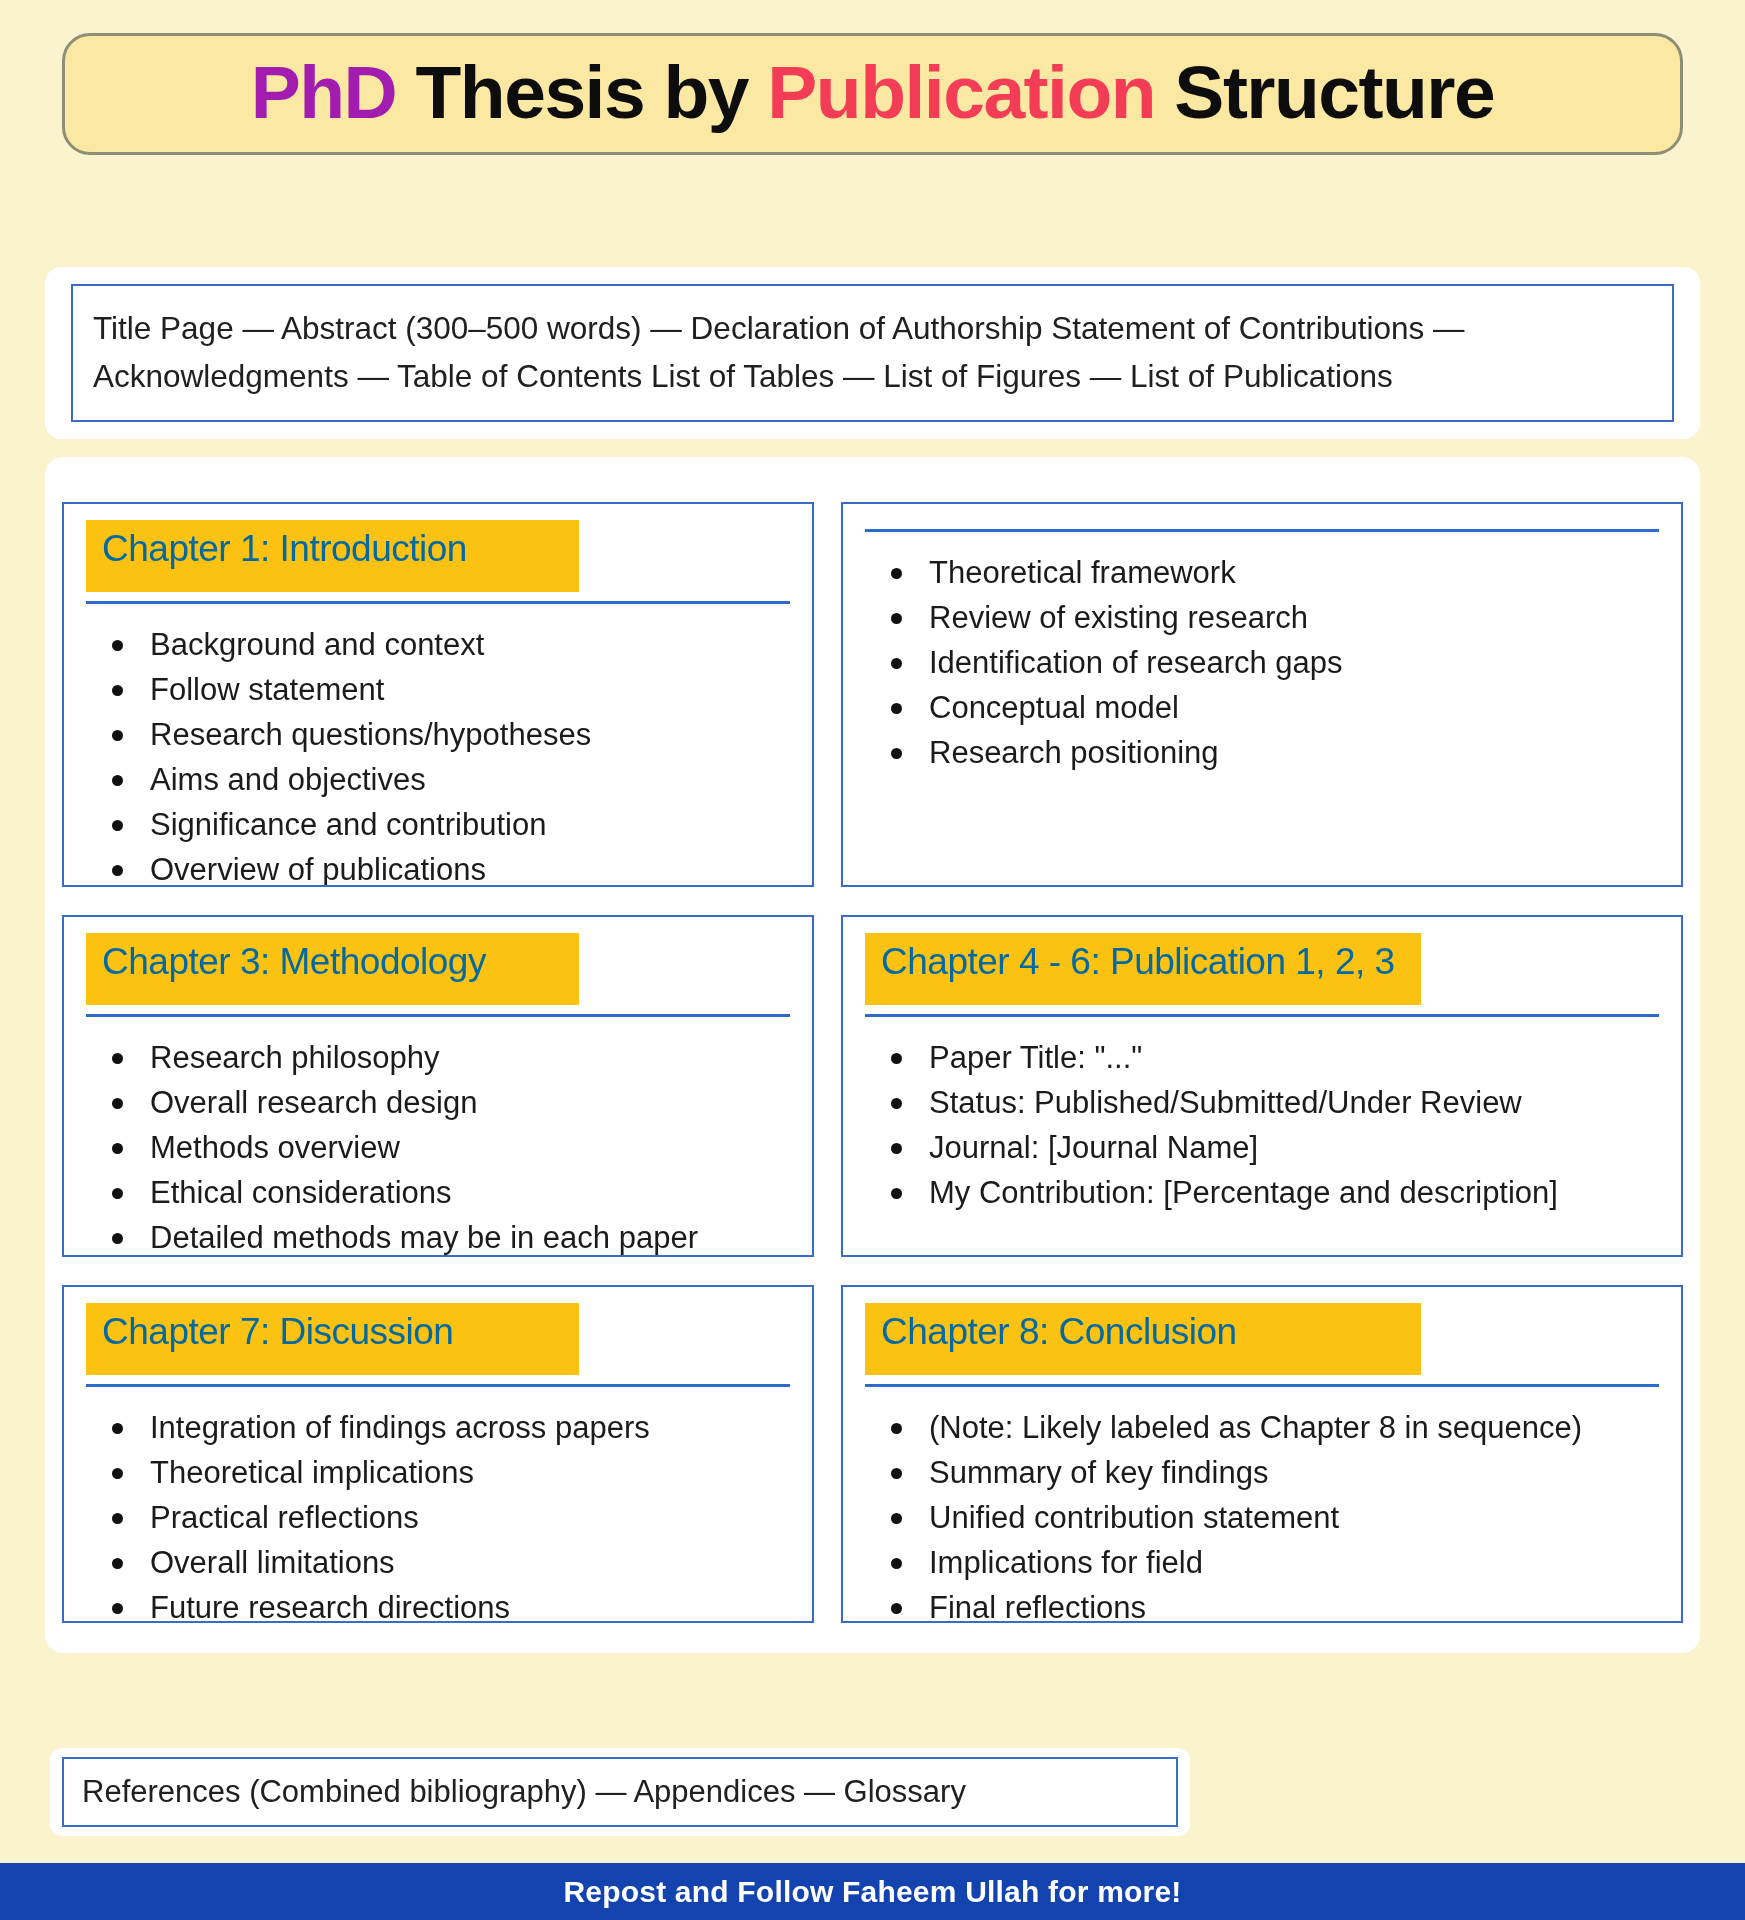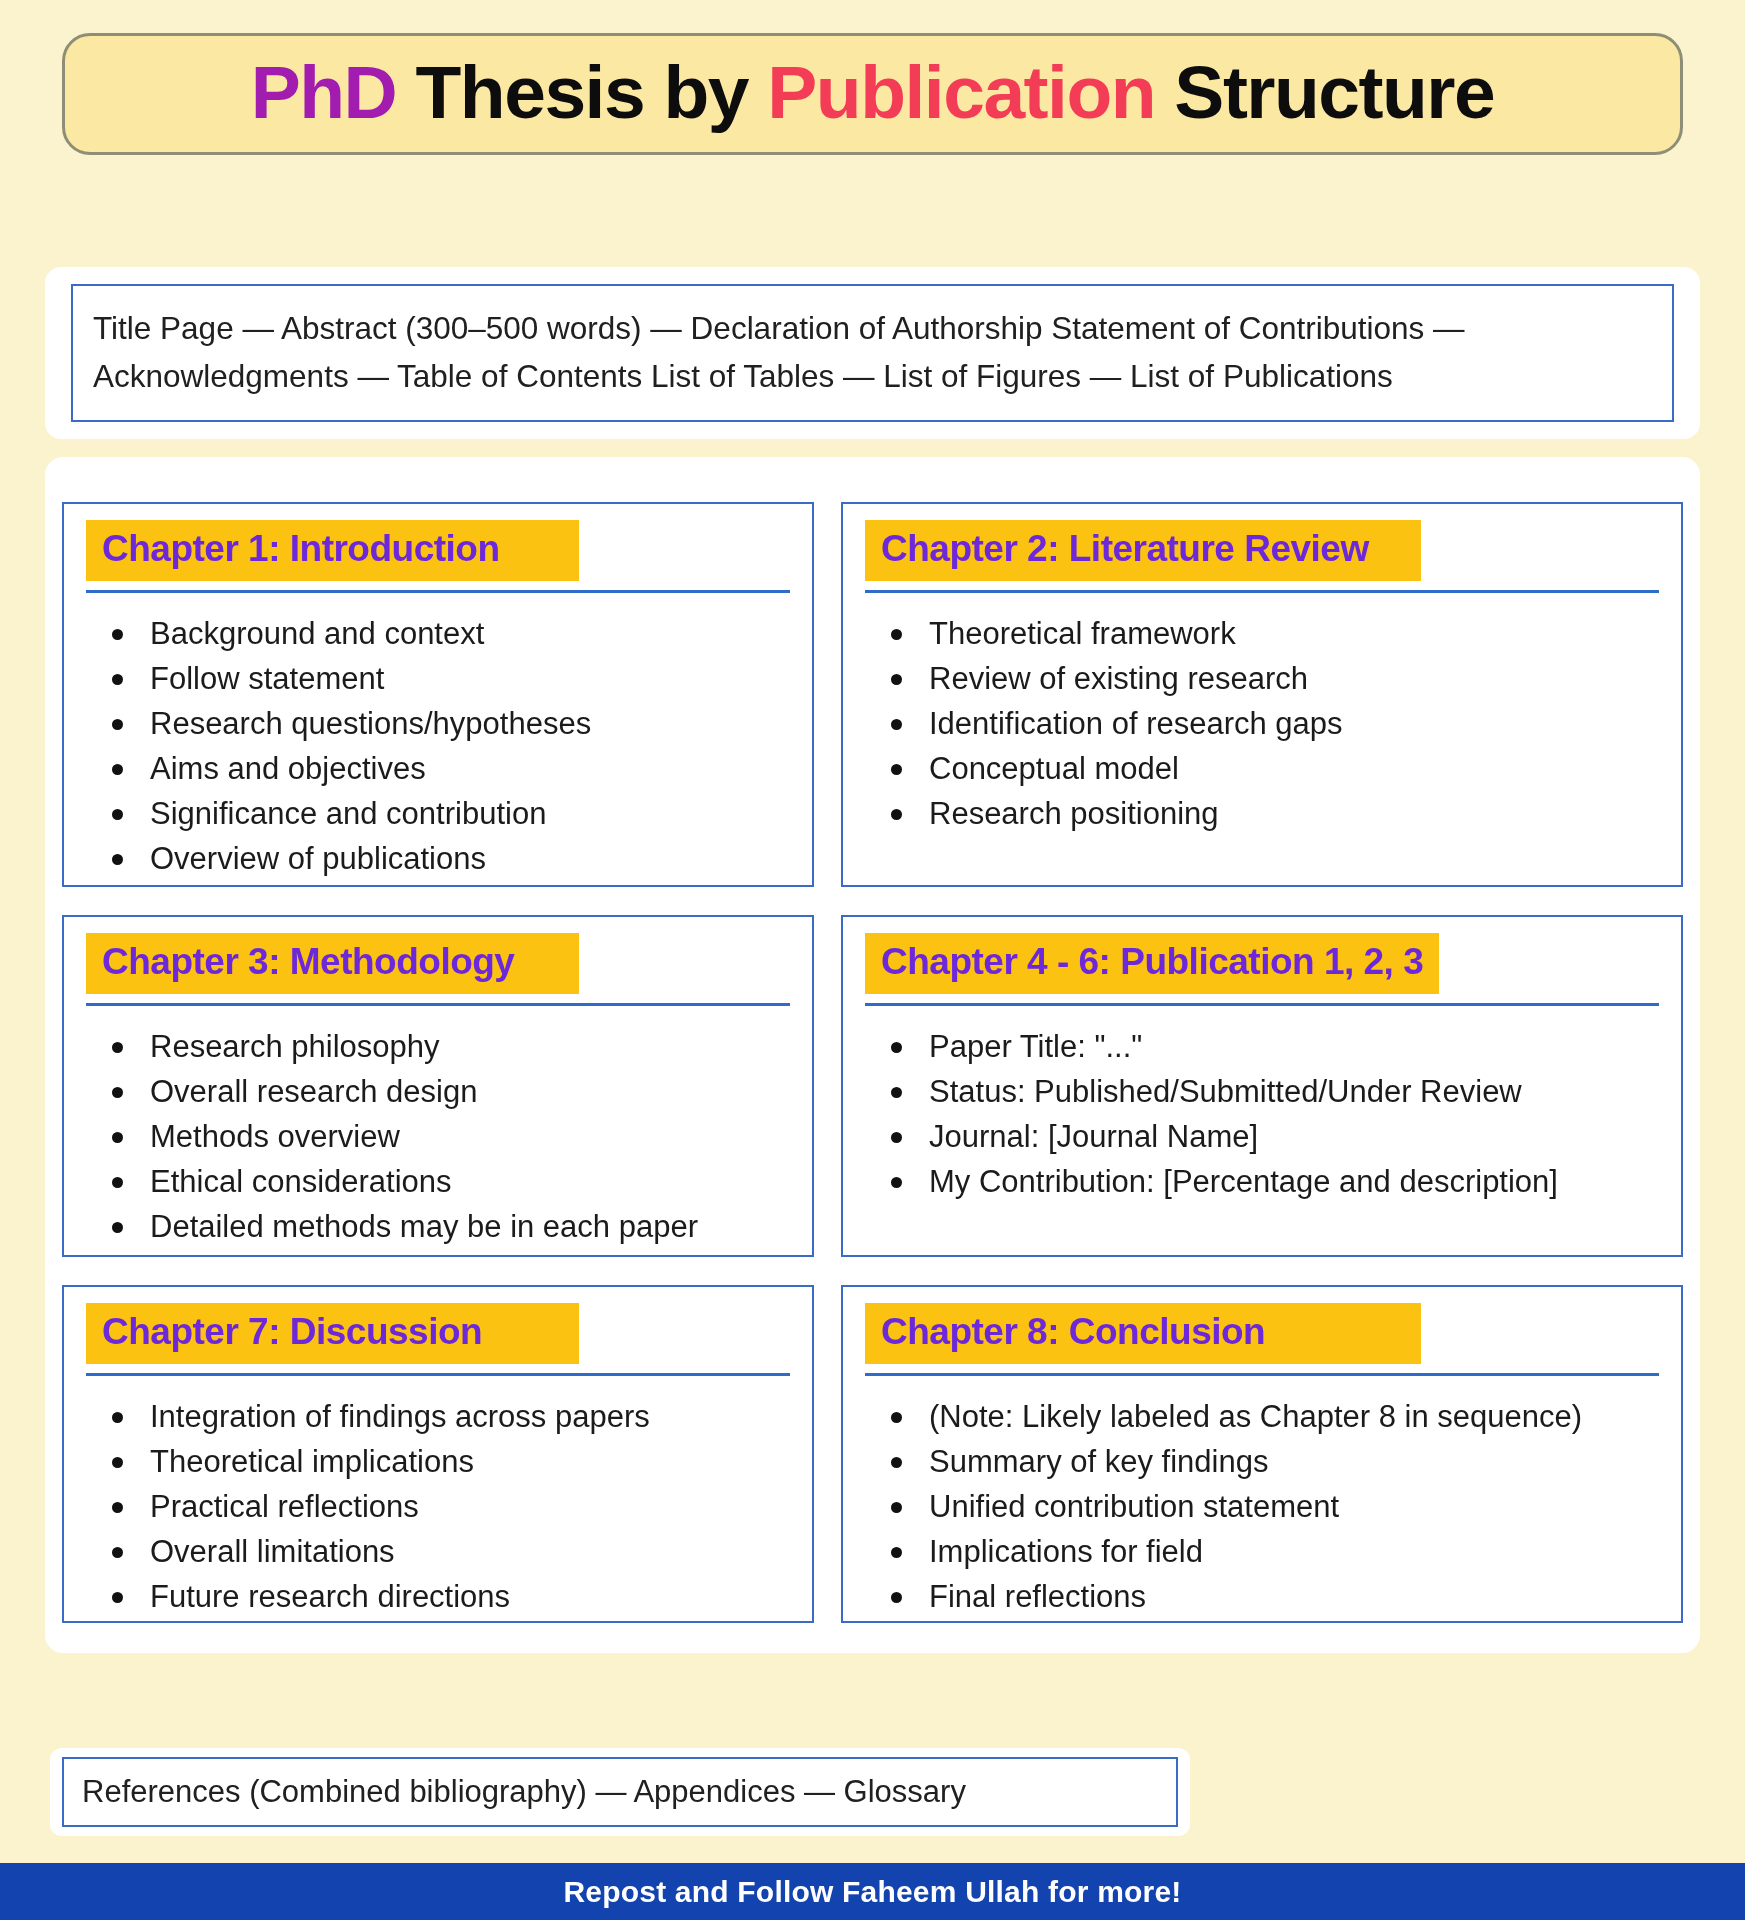--- a/index.html
+++ b/index.html
@@ -65,23 +65,23 @@
   .chapter-box{
     background:#FFFFFF;
     border:2.5px solid var(--border-blue);
     padding:16px 22px 8px;
     overflow:hidden;
   }
   .chapter-title{
     display:inline-block;
     background:var(--highlight);
     min-width:70%;
-    padding:9px 16px 11px;
-    font-size:37px;font-weight:700;letter-spacing:-0.5px;
-    color:#6d28d9;line-height:1.1;
+    padding:9px 16px 22px;
+    font-size:37px;font-weight:400;letter-spacing:-0.5px;
+    color:#0369a1;line-height:1.1;
     white-space:nowrap;
   }
   .chapter-rule{
     border:none;border-top:3px solid #2F6BC8;
     margin:9px 0 0;width:100%;
   }
   .chapter-items{
     list-style:none;margin:19px 0 0;padding:0;
   }
   .chapter-item{
@@ -139,21 +139,20 @@
             <li class="chapter-item"><span>Background and context</span></li>
             <li class="chapter-item"><span>Follow statement</span></li>
             <li class="chapter-item"><span>Research questions/hypotheses</span></li>
             <li class="chapter-item"><span>Aims and objectives</span></li>
             <li class="chapter-item"><span>Significance and contribution</span></li>
             <li class="chapter-item"><span>Overview of publications</span></li>
           </ul>
   </section>
 
   <section class="chapter-box">
-    <span class="chapter-title">Chapter 2: Literature Review</span>
     <hr class="chapter-rule">
     <ul class="chapter-items">
             <li class="chapter-item"><span>Theoretical framework</span></li>
             <li class="chapter-item"><span>Review of existing research</span></li>
             <li class="chapter-item"><span>Identification of research gaps</span></li>
             <li class="chapter-item"><span>Conceptual model</span></li>
             <li class="chapter-item"><span>Research positioning</span></li>
           </ul>
   </section>
 

